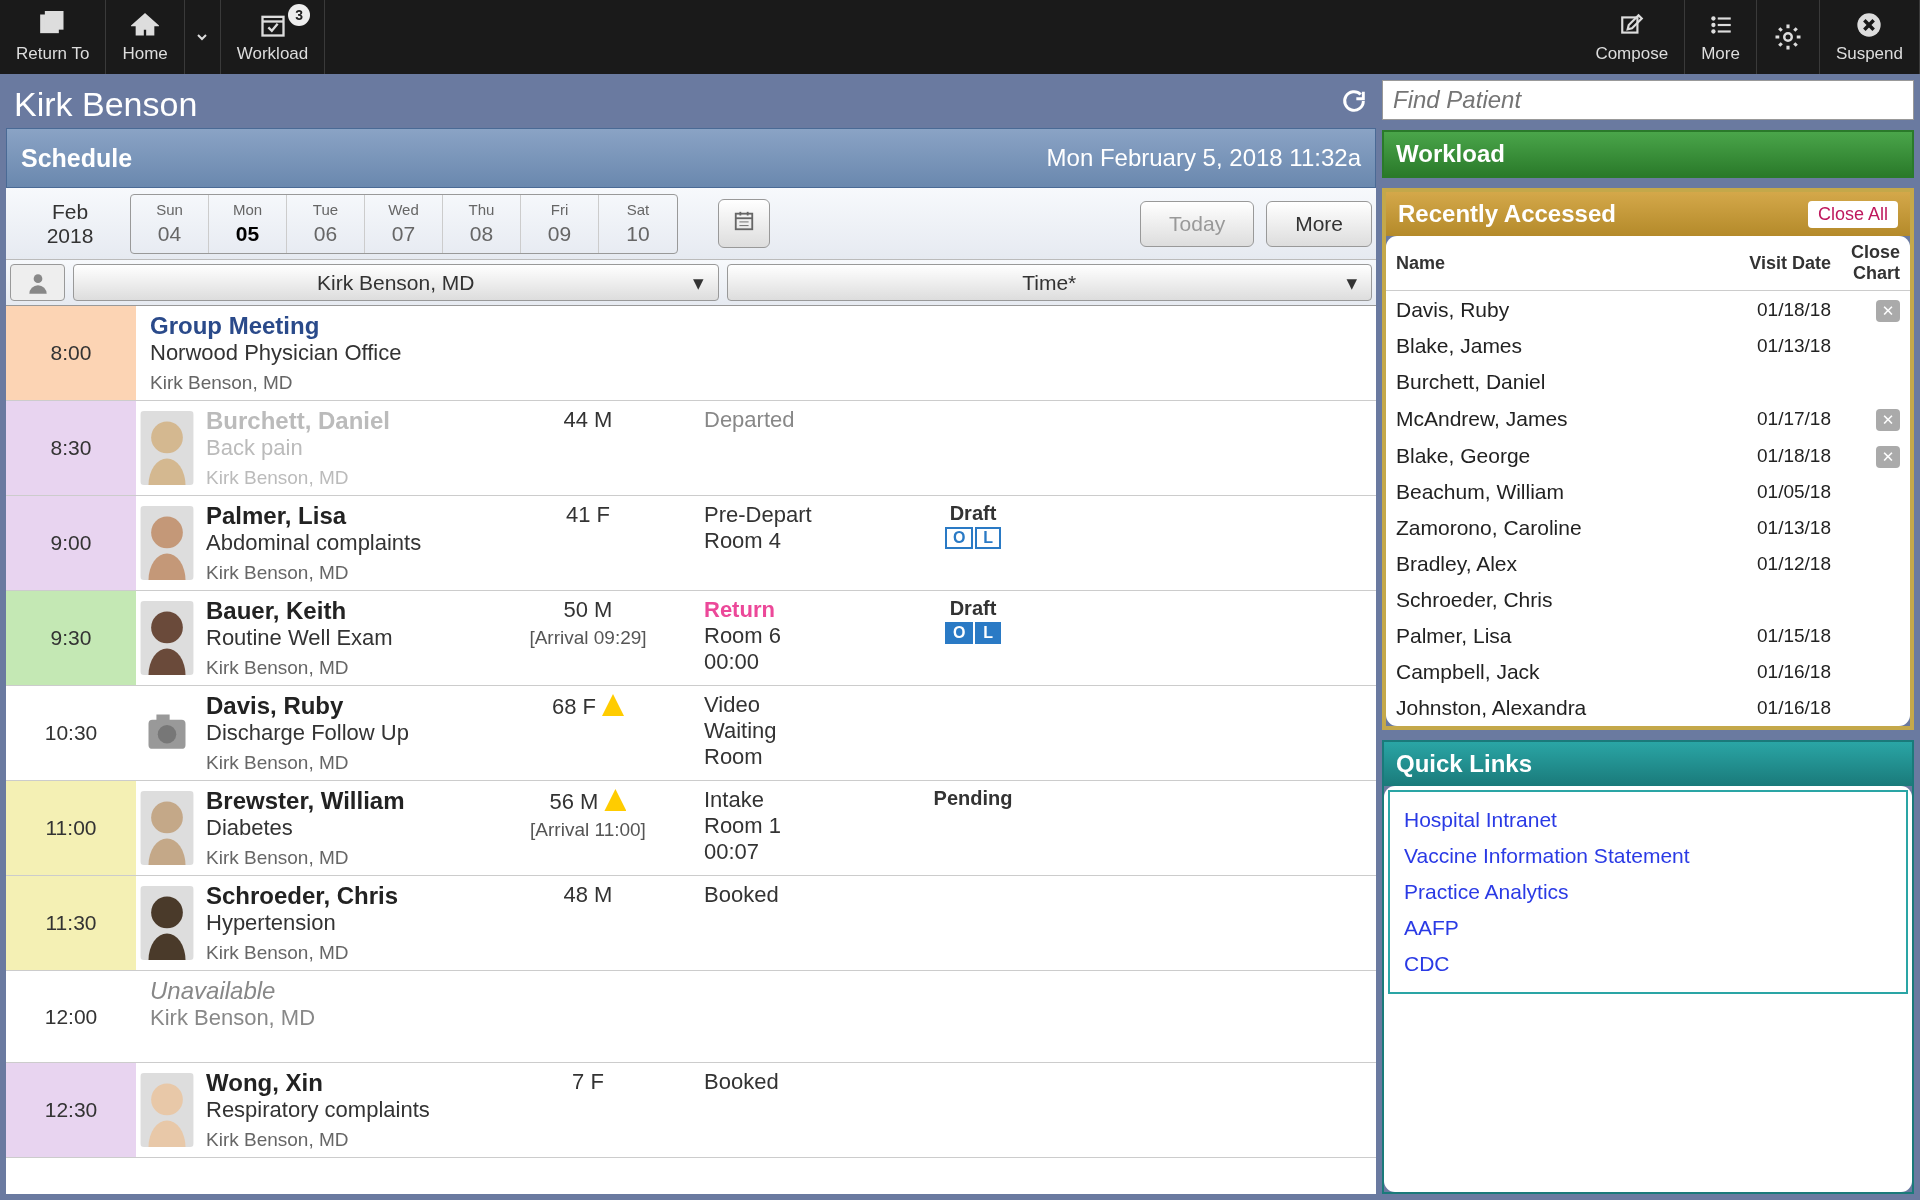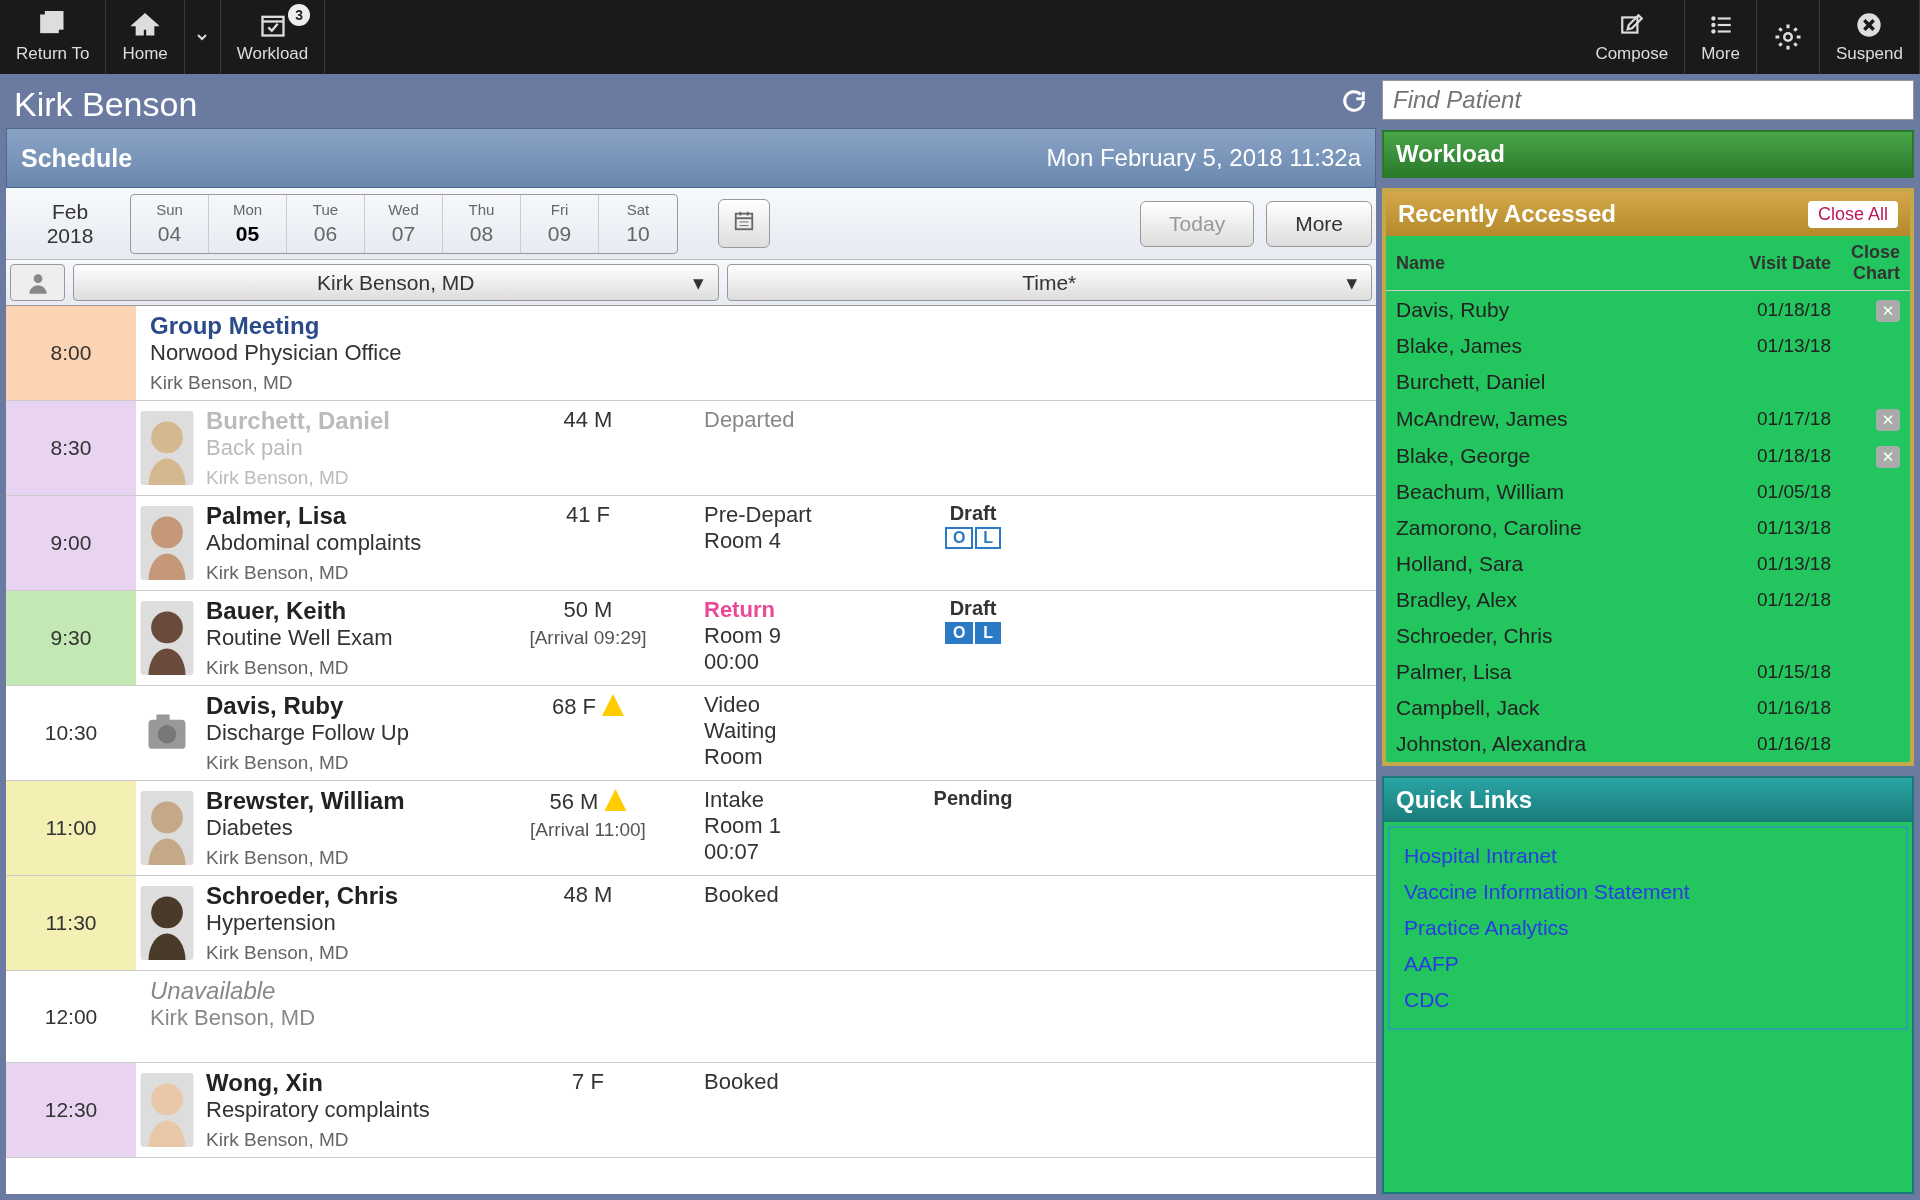--- a/index.html
+++ b/index.html
@@ -76,21 +76,21 @@
   
   .search-box { height: 40px; }
   .search-box input { width: 100%; height: 100%; font-size: 24px; font-style: italic; color: #888; padding: 0 10px; border: 1px solid #999; }
   
   .panel { border: 2px solid #555; display: flex; flex-direction: column; }
   .panel-hdr { padding: 8px 12px; font-size: 24px; font-weight: bold; color: #fff; }
   .panel-hdr.green { background: linear-gradient(to bottom, #4aa54a, #2a7a2a); }
   .panel-hdr.gold { background: linear-gradient(to bottom, #d4a84a, #b48a2a); display: flex; align-items: center; }
   .panel-hdr.teal { background: linear-gradient(to bottom, #2aa5a5, #1a7a7a); }
   .panel-hdr .close-all { margin-left: auto; background: #fff; color: #be185d; font-size: 18px; padding: 3px 10px; border-radius: 4px; font-weight: normal; cursor: pointer; }
-  .panel-body { background: #22c55e; flex: 1; }
+  .panel-body { background: #ffffff; flex: 1; border-radius: 11px; }
   .panel.workload { border-color: #2a7a2a; }
   .panel.recent { border: 4px solid #c4a84a; }
   .panel.ql { border-color: #1a7a7a; }
   
   .ra-tbl { width: 100%; border-collapse: collapse; }
   .ra-tbl th { text-align: left; padding: 6px 10px; font-size: 18px; color: #333; border-bottom: 1px solid #ccc; }
   .ra-tbl th:nth-child(2), .ra-tbl th:nth-child(3) { text-align: right; }
   .ra-tbl td { padding: 6px 10px; font-size: 21px; color: #222; }
   .ra-tbl td:nth-child(2) { text-align: right; font-size: 19px; }
   .ra-tbl td:nth-child(3) { text-align: right; width: 50px; }
@@ -335,21 +335,21 @@
       <div class="name">Bauer, Keith</div>
       <div class="reason">Routine Well Exam</div>
       <div class="prov">Kirk Benson, MD</div>
     </div>
           <div class="age">
       <div>50 M</div>
       <div class="arr-time">[Arrival 09:29]</div>
     </div>
           <div class="room">
             <div class="ret">Return</div>
-            <div>Room 9</div>
+            <div>Room 6</div>
             <div>00:00</div>
           </div>
           <div class="status">
             <div style="font-weight:bold">Draft</div>
             <div><span class="chip filled">O</span><span class="chip filled">L</span></div>
           </div>
         </div>
         <div class="appt">
           <div class="time ">10:30</div>
           <div class="avatar">
@@ -511,25 +511,20 @@
                 <td>01/18/18</td>
                 <td><span class="xbtn">✕</span></td>
               </tr>
               <tr>
                 <td>Beachum, William</td>
                 <td>01/05/18</td>
                 <td></td>
               </tr>
               <tr>
                 <td>Zamorono, Caroline</td>
-                <td>01/13/18</td>
-                <td></td>
-              </tr>
-              <tr>
-                <td>Holland, Sara</td>
                 <td>01/13/18</td>
                 <td></td>
               </tr>
               <tr>
                 <td>Bradley, Alex</td>
                 <td>01/12/18</td>
                 <td></td>
               </tr>
               <tr>
                 <td>Schroeder, Chris</td>

